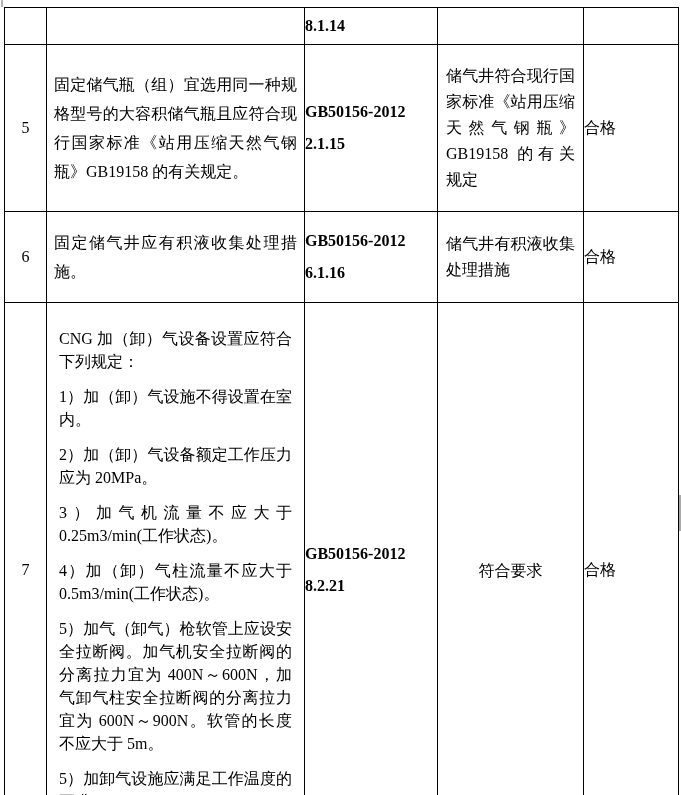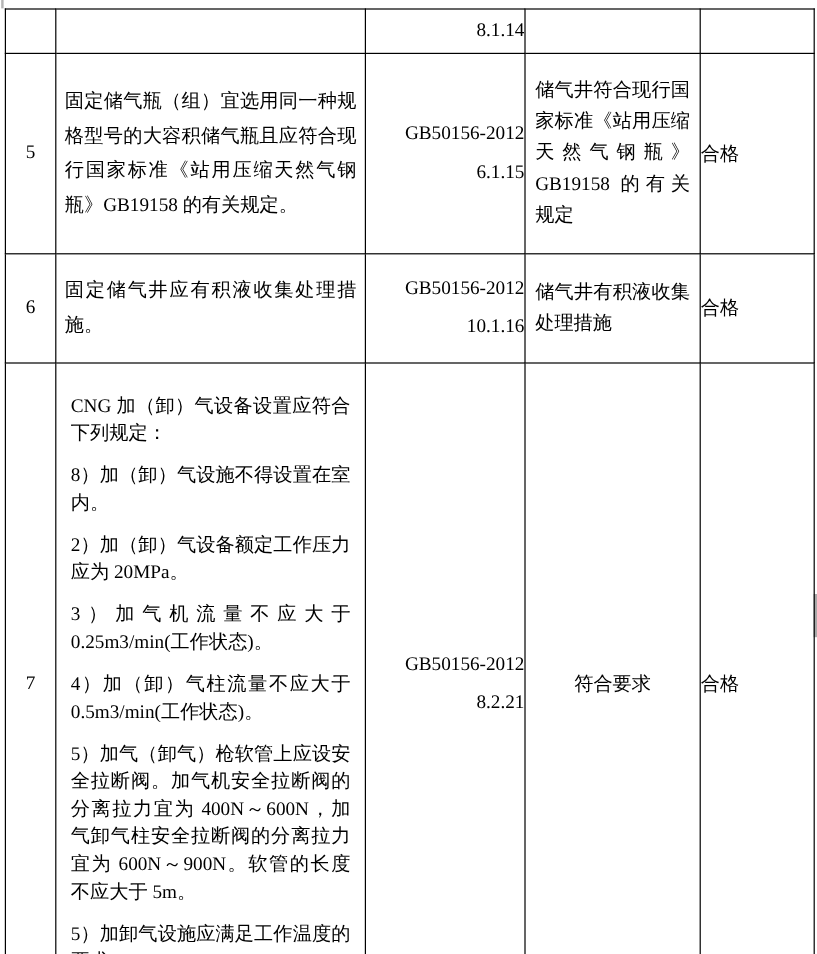--- a/index.html
+++ b/index.html
@@ -34,21 +34,21 @@
   td.cell-no { text-align: center; }
   td.cell-desc {
     text-align: justify;
     text-align-last: left;
     padding: 16px 7px;
   }
   td.cell-desc p { line-height: 29px; }
   tr.row-7 td.cell-desc p { line-height: 23px; margin: 12px 0; }
   tr.row-7 td.cell-desc { padding: 0 12px; }
 
-  td.cell-std { text-align: right; }
+  td.cell-std { text-align: left; font-weight: bold; }
   td.cell-std p { line-height: 28px; margin: 4px 0; }
 
   td.cell-find {
     text-align: justify;
     text-align-last: left;
     padding: 18px 8px;
   }
   td.cell-find p { line-height: 26px; }
   tr.row-7 td.cell-find { text-align: right; text-align-last: center; }
   tr.row-7 td.cell-find p { line-height: 23px; }
@@ -96,56 +96,56 @@
 
   <tr class="row-5">
     <td class="cell-no">
       <p>5</p>
     </td>
     <td class="cell-desc">
       <p>固定储气瓶（组）宜选用同一种规格型号的大容积储气瓶且应符合现行国家标准《站用压缩天然气钢瓶》GB19158 的有关规定。</p>
     </td>
     <td class="cell-std">
       <p>GB50156-2012</p>
-      <p>6.1.15</p>
+      <p>2.1.15</p>
     </td>
     <td class="cell-find">
       <p>储气井符合现行国家标准《站用压缩天然气钢瓶》GB19158 的有关规定</p>
     </td>
     <td class="cell-res">
       <p>合格</p>
     </td>
   </tr>
 
   <tr class="row-6">
     <td class="cell-no">
       <p>6</p>
     </td>
     <td class="cell-desc">
       <p>固定储气井应有积液收集处理措施。</p>
     </td>
     <td class="cell-std">
       <p>GB50156-2012</p>
-      <p>10.1.16</p>
+      <p>6.1.16</p>
     </td>
     <td class="cell-find">
       <p>储气井有积液收集处理措施</p>
     </td>
     <td class="cell-res">
       <p>合格</p>
     </td>
   </tr>
 
   <tr class="row-7">
     <td class="cell-no">
       <p>7</p>
     </td>
     <td class="cell-desc">
       <p>CNG 加（卸）气设备设置应符合下列规定：</p>
-      <p>8）加（卸）气设施不得设置在室内。</p>
+      <p>1）加（卸）气设施不得设置在室内。</p>
       <p>2）加（卸）气设备额定工作压力应为 20MPa。</p>
       <p>3）加气机流量不应大于 0.25m3/min(工作状态)。</p>
       <p>4）加（卸）气柱流量不应大于 0.5m3/min(工作状态)。</p>
       <p>5）加气（卸气）枪软管上应设安全拉断阀。加气机安全拉断阀的分离拉力宜为 400N～600N，加气卸气柱安全拉断阀的分离拉力宜为 600N～900N。软管的长度不应大于 5m。</p>
       <p>5）加卸气设施应满足工作温度的要求。</p>
     </td>
     <td class="cell-std">
       <p>GB50156-2012</p>
       <p>8.2.21</p>
     </td>

